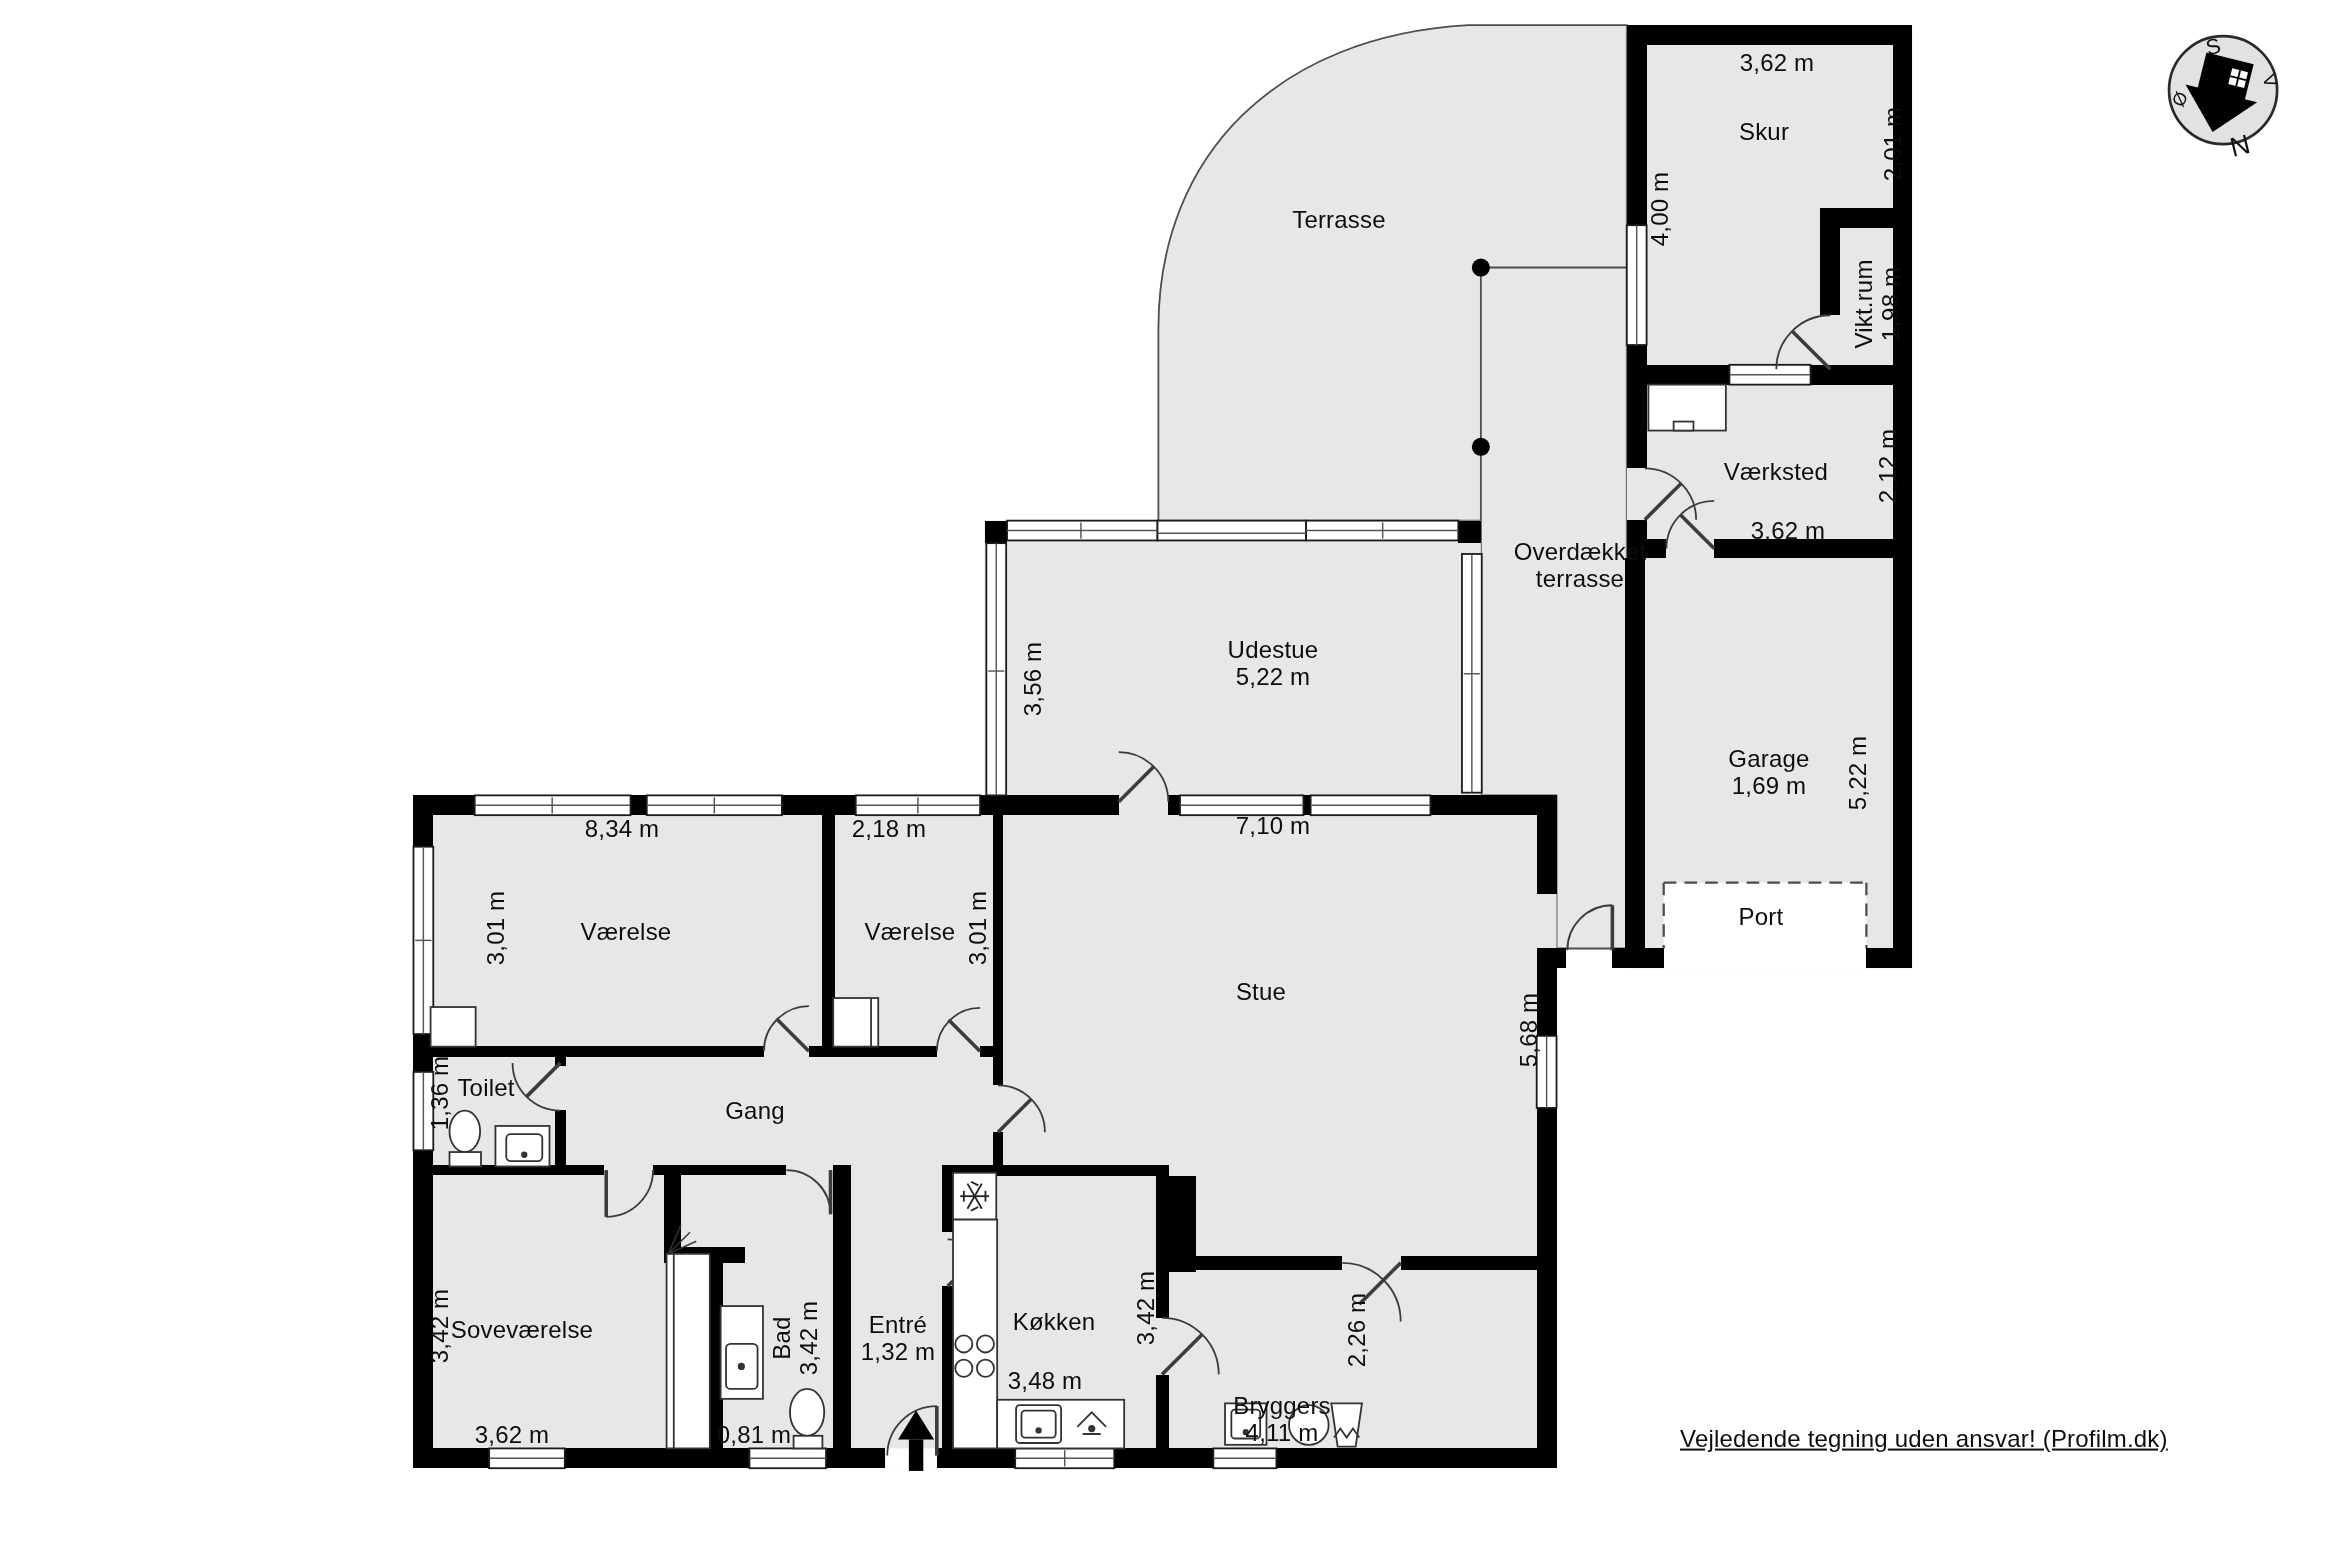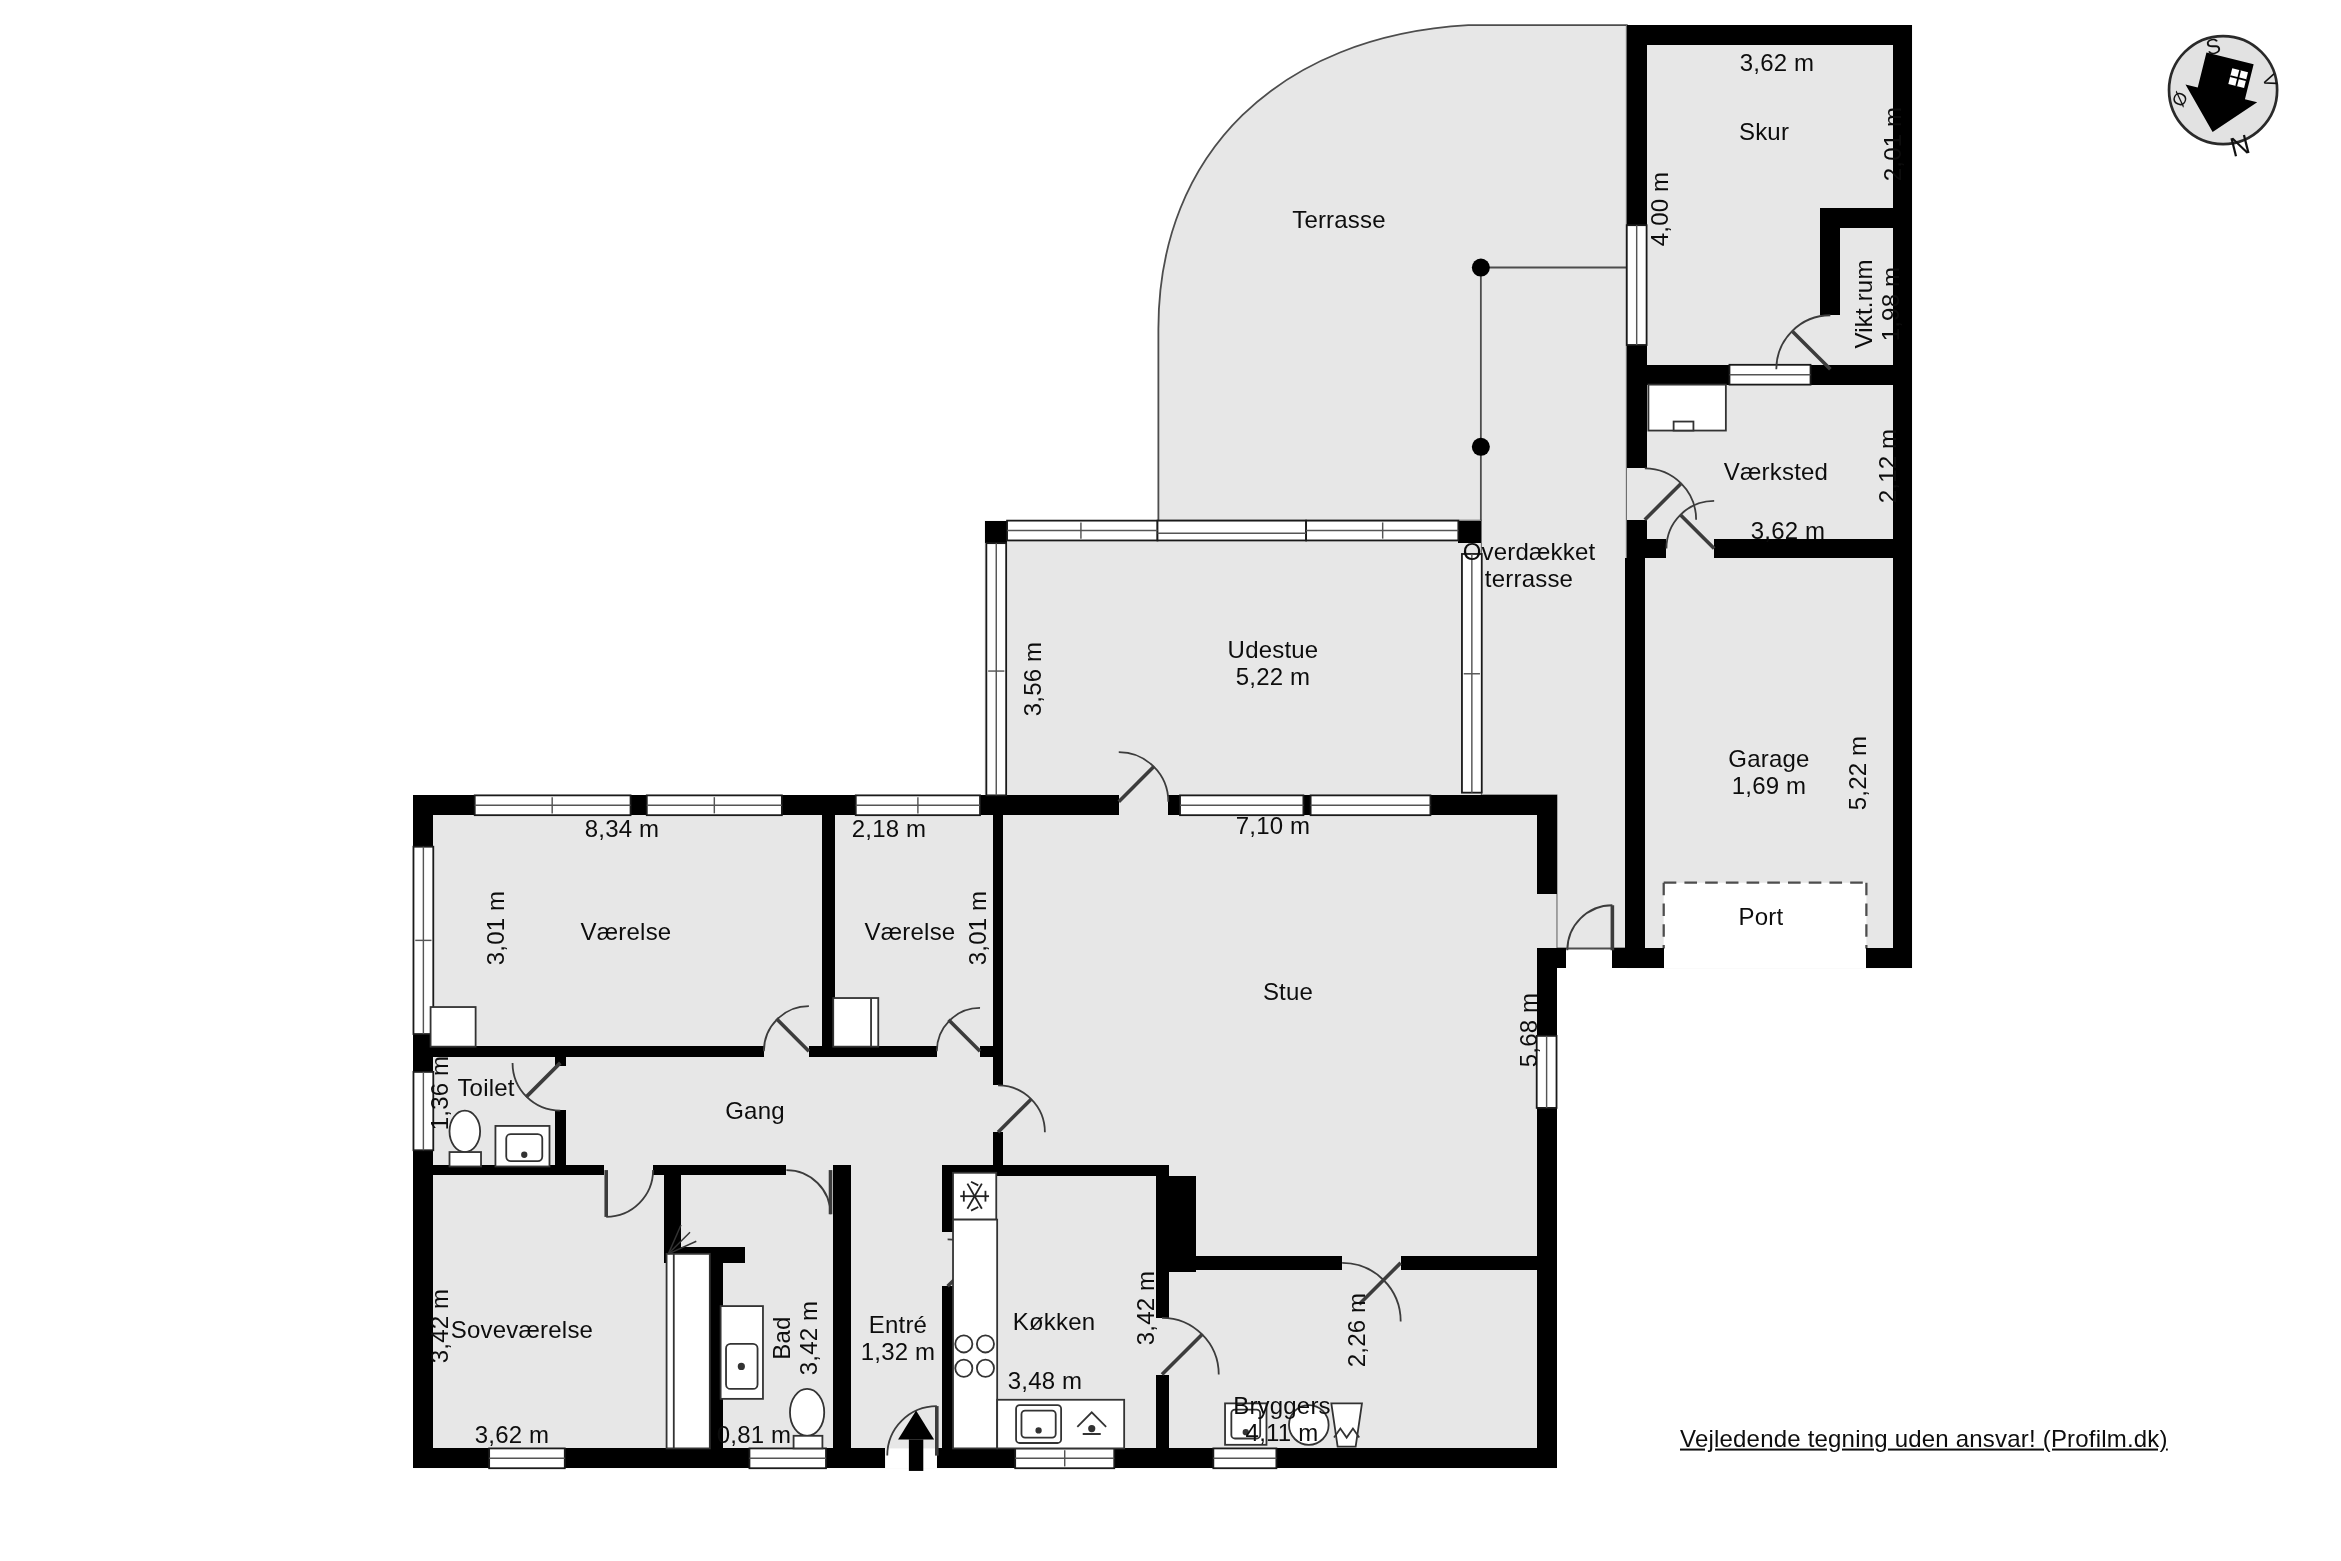--- a/index.html
+++ b/index.html
@@ -285,37 +285,37 @@
   <div class="lbl" style="left:1339px;top:220px">Terrasse</div>
   <div class="lbl" style="left:1777px;top:63px">3,62 m</div>
   <div class="lbl" style="left:1764px;top:132px">Skur</div>
   <div class="lbl rot" style="left:1893px;top:144px">2,01 m</div>
   <div class="lbl rot" style="left:1660px;top:209px">4,00 m</div>
   <div class="lbl rot" style="left:1878px;top:304px">Vikt.rum
 1,98 m</div>
   <div class="lbl" style="left:1776px;top:472px">Værksted</div>
   <div class="lbl rot" style="left:1888px;top:466px">2,12 m</div>
   <div class="lbl" style="left:1788px;top:531px">3,62 m</div>
-  <div class="lbl" style="left:1529px;top:566px">Overdækket
+  <div class="lbl" style="left:1580px;top:566px">Overdækket
 terrasse</div>
   <div class="lbl" style="left:1769px;top:773px">Garage
 1,69 m</div>
   <div class="lbl rot" style="left:1858px;top:773px">5,22 m</div>
   <div class="lbl" style="left:1761px;top:917px">Port</div>
   <div class="lbl" style="left:1273px;top:664px">Udestue
 5,22 m</div>
   <div class="lbl rot" style="left:1033px;top:679px">3,56 m</div>
   <div class="lbl" style="left:1273px;top:826px">7,10 m</div>
   <div class="lbl" style="left:622px;top:829px">8,34 m</div>
   <div class="lbl" style="left:889px;top:829px">2,18 m</div>
   <div class="lbl rot" style="left:496px;top:928px">3,01 m</div>
   <div class="lbl rot" style="left:978px;top:928px">3,01 m</div>
   <div class="lbl" style="left:626px;top:932px">Værelse</div>
   <div class="lbl" style="left:910px;top:932px">Værelse</div>
-  <div class="lbl" style="left:1288px;top:992px">Stue</div>
+  <div class="lbl" style="left:1261px;top:992px">Stue</div>
   <div class="lbl rot" style="left:1529px;top:1030px">5,68 m</div>
   <div class="lbl" style="left:486px;top:1088px">Toilet</div>
   <div class="lbl rot" style="left:440px;top:1093px">1,36 m</div>
   <div class="lbl" style="left:755px;top:1111px">Gang</div>
   <div class="lbl" style="left:522px;top:1330px">Soveværelse</div>
   <div class="lbl rot" style="left:440px;top:1326px">3,42 m</div>
   <div class="lbl" style="left:512px;top:1435px">3,62 m</div>
   <div class="lbl rot" style="left:796px;top:1338px">Bad
 3,42 m</div>
   <div class="lbl" style="left:754px;top:1435px">0,81 m</div>

